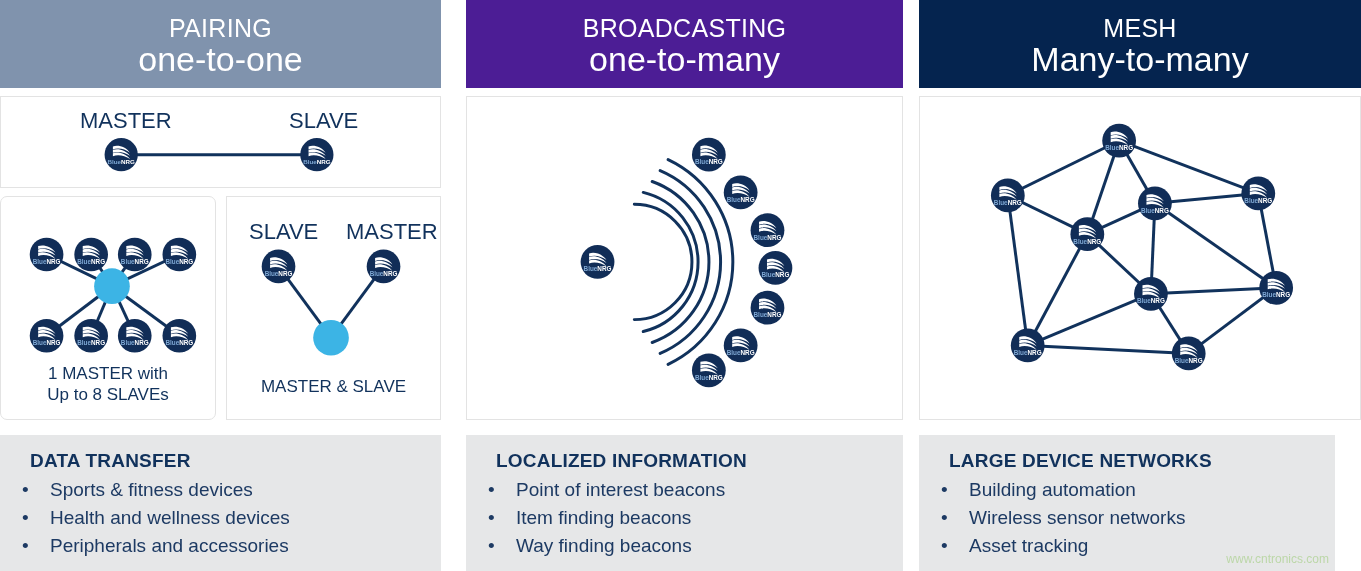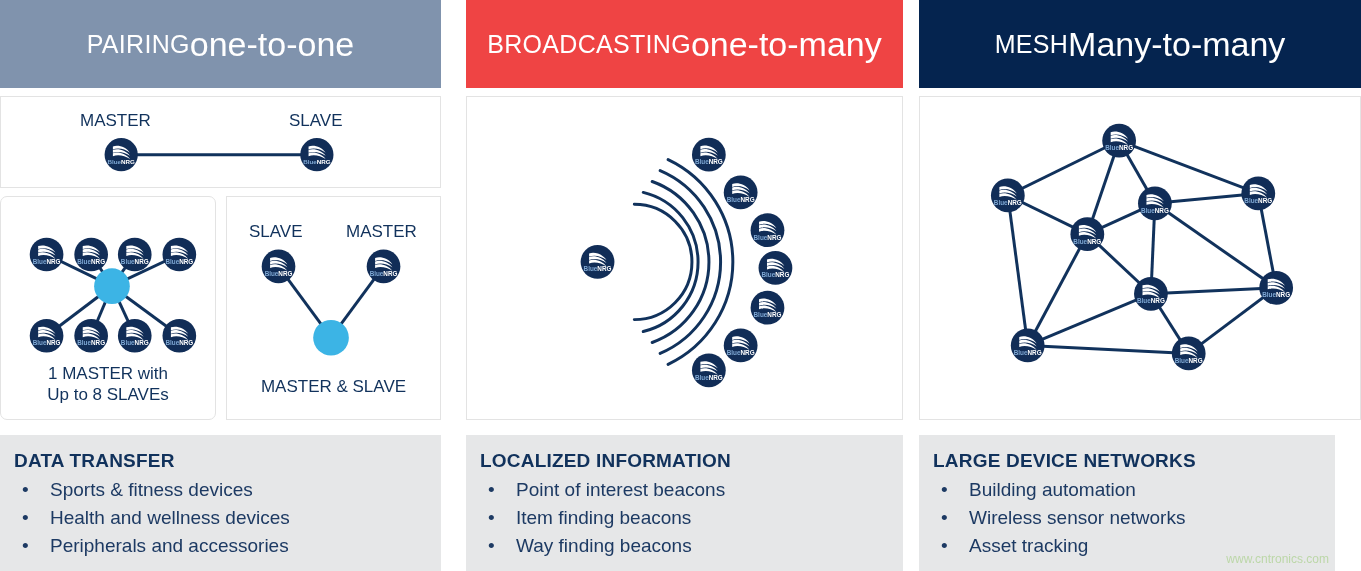--- a/index.html
+++ b/index.html
@@ -31,21 +31,21 @@
   .col-mesh         { left: 919px; width: 442px; }
 
   
   .header {
     position: absolute;
     top: 0;
     left: 0;
     right: 0;
     height: 88px;
     display: flex;
-    flex-direction: row;
+    flex-direction: column;
     align-items: center;
     justify-content: center;
     color: #ffffff;
     box-sizing: border-box;
   }
   .header .title {
     font-size: 25px;
     line-height: 31px;
     letter-spacing: 0.3px;
     font-weight: 400;
@@ -88,41 +88,42 @@
     color: #11325c;
     font-size: 17px;
     line-height: 21px;
   }
   .cap-left  { bottom: 14px; }
   .cap-right { bottom: 22px; }
 
   .node-label {
     position: absolute;
     color: #11325c;
-    font-size: 17px;
+    font-size: 22px;
     line-height: 20px;
     white-space: nowrap;
   }
 
   
   .info-panel {
     position: absolute;
     top: 435px;
     height: 136px;
     background: #e6e7e8;
     box-sizing: border-box;
     padding: 14px 0 0 14px;
   }
   .info-title {
     color: #11325c;
     font-size: 19px;
     font-weight: bold;
     line-height: 24px;
     letter-spacing: 0.2px;
     margin-bottom: 3px;
+    margin-left: 16px;
   }
   .info-list {
     list-style: none;
     margin: 0;
     padding: 0;
   }
   .info-list li {
     position: relative;
     color: #1d3a63;
     font-size: 19px;
@@ -239,21 +240,21 @@
         <li>
           <span class="bullet">•</span>
           <span>Peripherals and accessories</span>
         </li>
       </ul>
     </div>
   </div>
 
   <div class="column col-broadcasting">
 
-    <div class="header" style="background:#ef4444">
+    <div class="header" style="background:#4c1d95">
       <div class="title">BROADCASTING</div>
       <div class="subtitle">one-to-many</div>
     </div>
 
     <div class="diagram-box box-broadcast">
       <svg class="diagram-svg" viewBox="0 0 437 324">
         <g fill="none" stroke="#11325c" stroke-width="3" stroke-linecap="round">
           <path d="M 168 108 A 58 58 0 0 1 168 224"></path>
           <path d="M 177 96  A 72 72 0 0 1 177 236"></path>
           <path d="M 186 85  A 86 86 0 0 1 186 247"></path>

